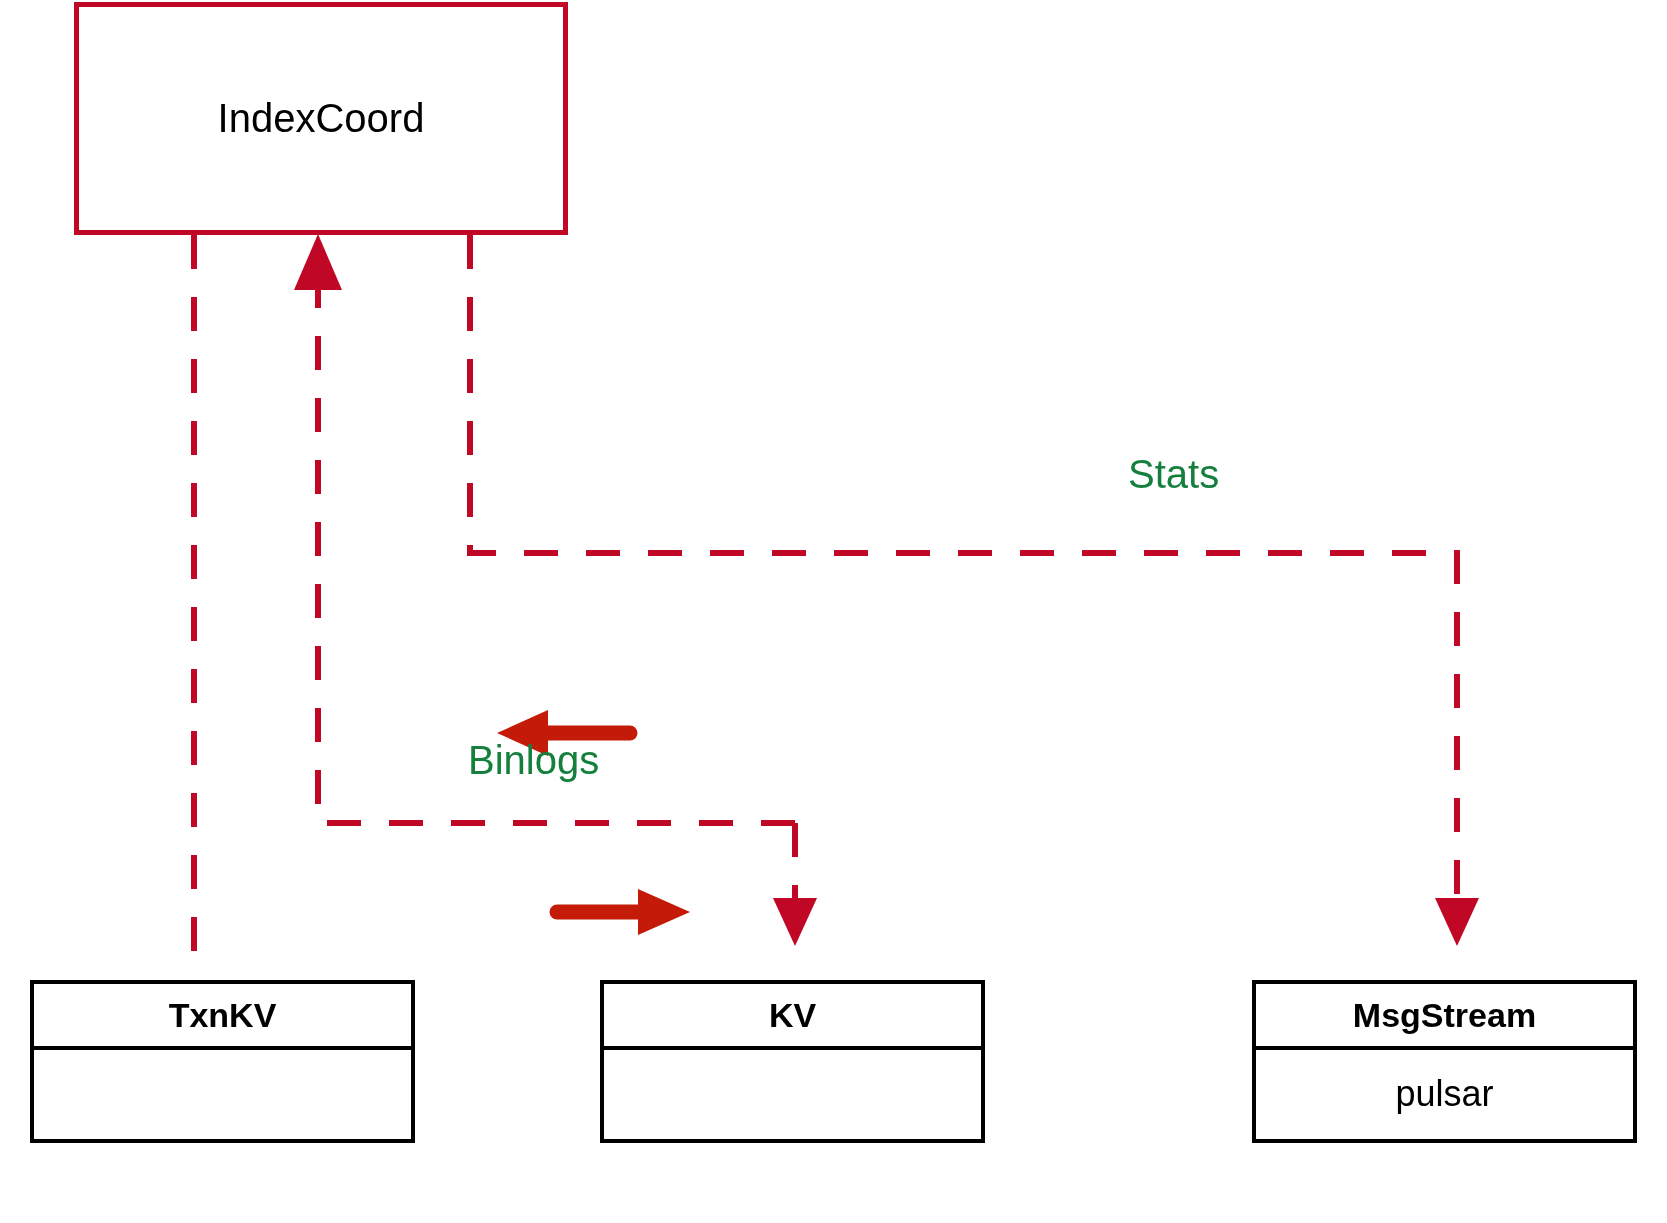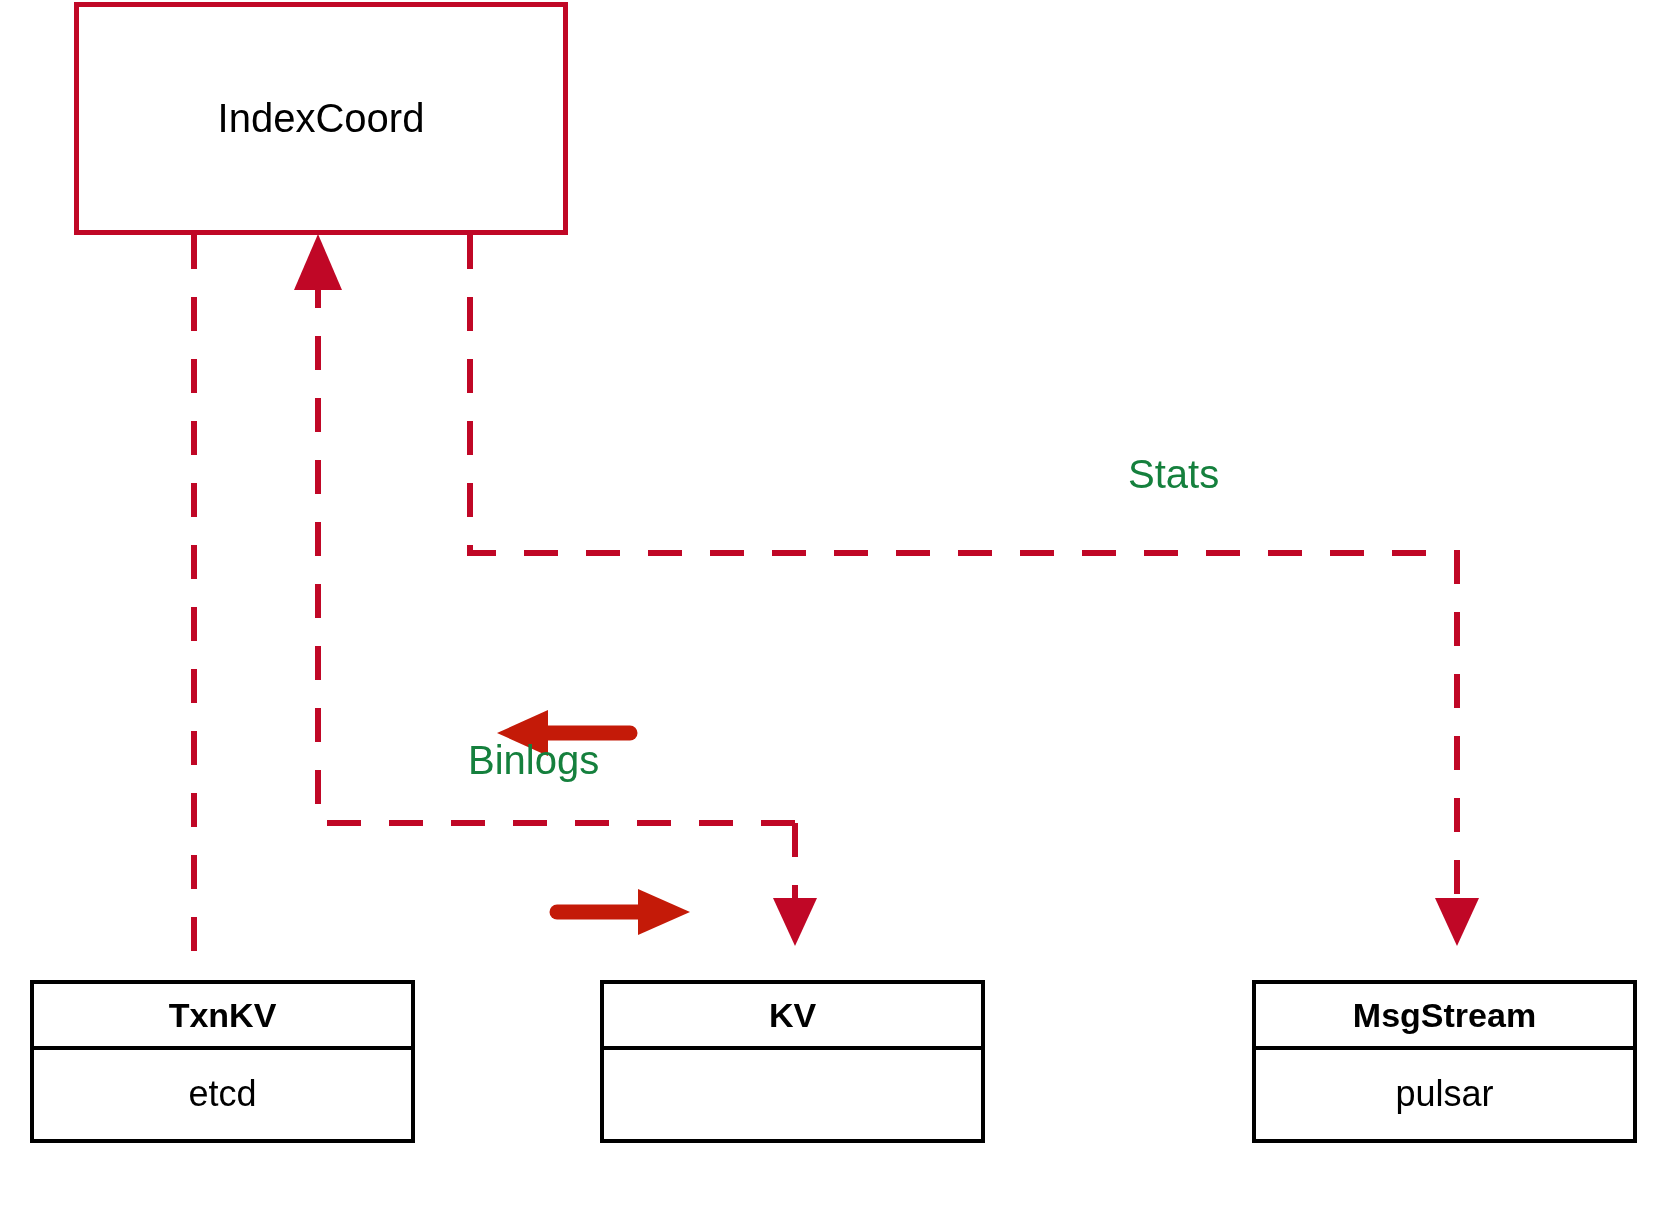--- a/index.html
+++ b/index.html
@@ -146,23 +146,20 @@
       <path d="M 690 912 L 638 889 L 638 935 Z" fill="#c41a08"></path>
     </g>
   </svg>
 
   <div class="node" id="node-indexcoord">
     <span class="node-title">IndexCoord</span>
   </div>
 
   <div class="store" id="node-txnkv">
     <div class="store-head">TxnKV</div>
-    <div class="store-body">
-      <div>etcd</div>
-    </div>
   </div>
 
   <div class="store" id="node-kv">
     <div class="store-head">KV</div>
   </div>
 
   <div class="store" id="node-msgstream">
     <div class="store-head">MsgStream</div>
     <div class="store-body">
       <div>pulsar</div>

